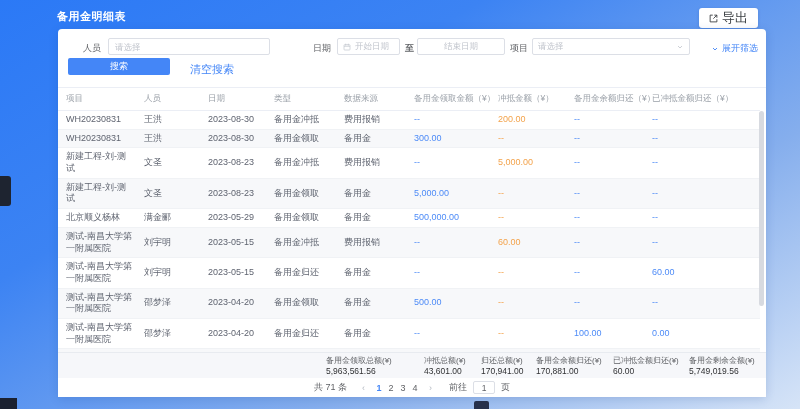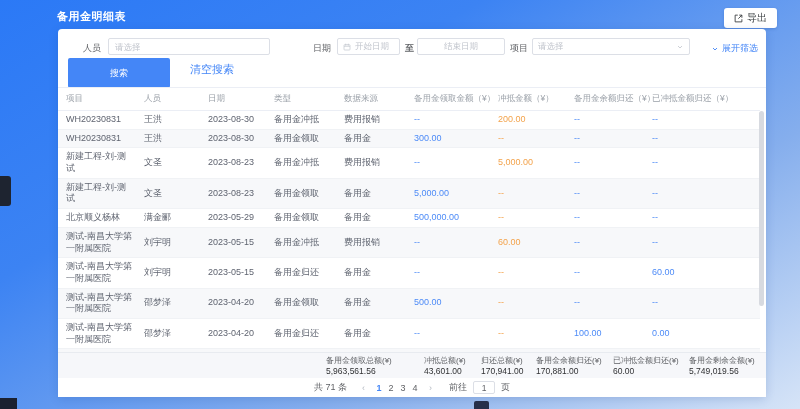--- a/index.html
+++ b/index.html
@@ -9,40 +9,40 @@
     position:relative; overflow:hidden;
     background:linear-gradient(150deg,#2b79f6 0%,#3c83f3 32%,#85aeed 68%,#d6e4f7 100%);
   }
   .side-tab { position:absolute; left:0; top:176px; width:11px; height:30px;
     background:#1e2430; border-radius:0 3px 3px 0; }
   .corner-dark { position:absolute; left:0; bottom:0; width:17px; height:11px; background:#1b2130; }
   .bottom-blob { position:absolute; left:474px; bottom:0; width:15px; height:8px;
     background:#26304a; border-radius:2px 2px 0 0; }
   .page-title { position:absolute; left:57px; top:9px; color:#fff; font-size:11px;
     font-weight:bold; letter-spacing:.5px;text-align:center; }
-  .export-btn { position:absolute; right:23px; top:8px; height:20px; padding:0 10px;
-    background:#fff; border:none; border-radius:3px; font-size:10px; color:#3c4043;
+  .export-btn { position:absolute; right:42px; top:8px; height:20px; padding:0 10px;
+    background:#fff; border:none; border-radius:3px; font-size:13px; color:#3c4043;
     display:flex; align-items:center; gap:4px; cursor:pointer;
     box-shadow:0 1px 3px rgba(20,60,140,.25); font-family:Liberation Mono, monospace; }
   .card { position:absolute; left:58px; top:29px; width:708px; height:368px;
     background:#fff; border-radius:4px; box-shadow:0 2px 10px rgba(20,60,140,.18); }
   
   .filters { position:absolute; top:9px; left:0; right:0; height:17px; font-size:9px; }
   .flabel { position:absolute; top:4px; color:#606266; }
   .finput { position:absolute; top:0; height:17px; border:1px solid #dcdfe6; border-radius:2px;
     font-size:8.5px; padding:0 6px; color:#606266; font-family:inherit; outline:none; }
   .finput::placeholder { color:#c0c4cc; }
   .fbox { position:absolute; top:0; height:17px; border:1px solid #dcdfe6; border-radius:2px;
     display:flex; align-items:center; padding:0 5px; gap:4px; background:#fff; cursor:pointer; }
   .ph { font-size:8.5px; color:#c0c4cc; }
   .fsep { position:absolute; top:4px; color:#606266; font-weight:bold; }
   .chev { margin-left:auto; display:flex; }
   .expand { position:absolute; right:8px; top:4px; color:#4486f7; font-size:9px;
     display:flex; align-items:center; gap:3px; cursor:pointer; }
-  .search-btn { position:absolute; top:29px; left:10px; width:102px; height:30px;
+  .search-btn { position:absolute; top:29px; left:10px; width:102px; height:17px;
     background:#4486f7; color:#fff; border:none; border-radius:2px; font-size:9px;
     cursor:pointer; font-family:inherit; }
   .clear-link { position:absolute; top:33px; left:132px; color:#4486f7; font-size:11px; cursor:pointer; }
   
   .table-wrap { position:absolute; top:58px; left:0; width:708px; height:265px;
     overflow:hidden; border-top:1px solid #ebeef5; }
   table { border-collapse:collapse; table-layout:fixed; width:702px; }
   th { font-size:8.5px; font-weight:normal; color:#9aa0a8; text-align:left;
     padding:5px 4px 5px 8px; border-bottom:1px solid #ebeef5; white-space:nowrap; }
   td { font-size:9px; color:#5f6470; padding:3px 4px 3px 8px; border-bottom:1px solid #f0f2f5;

